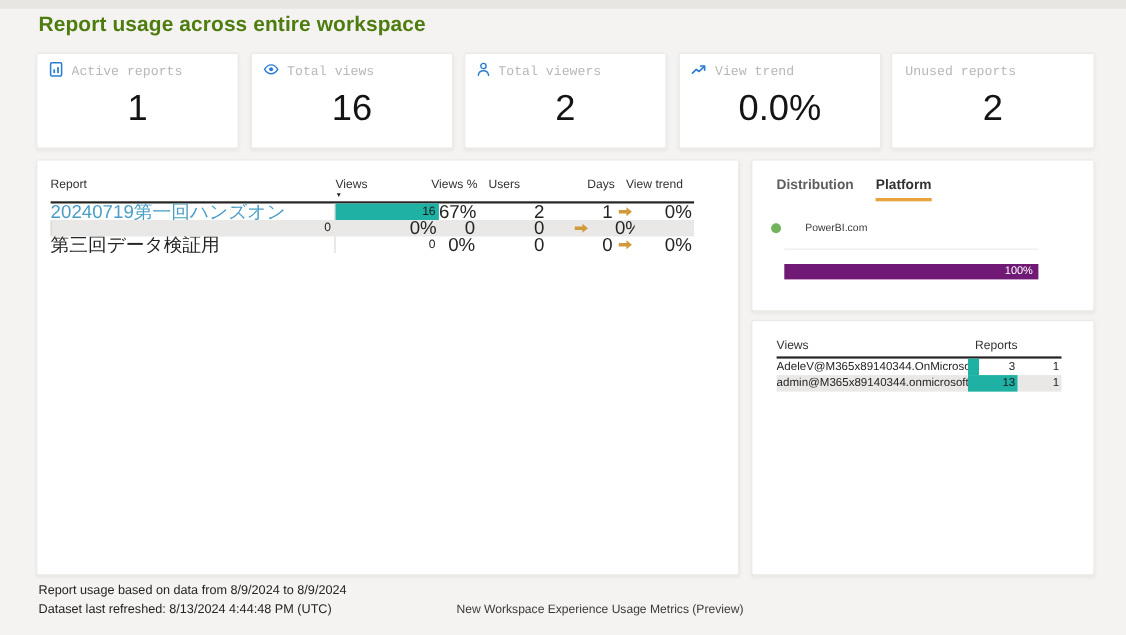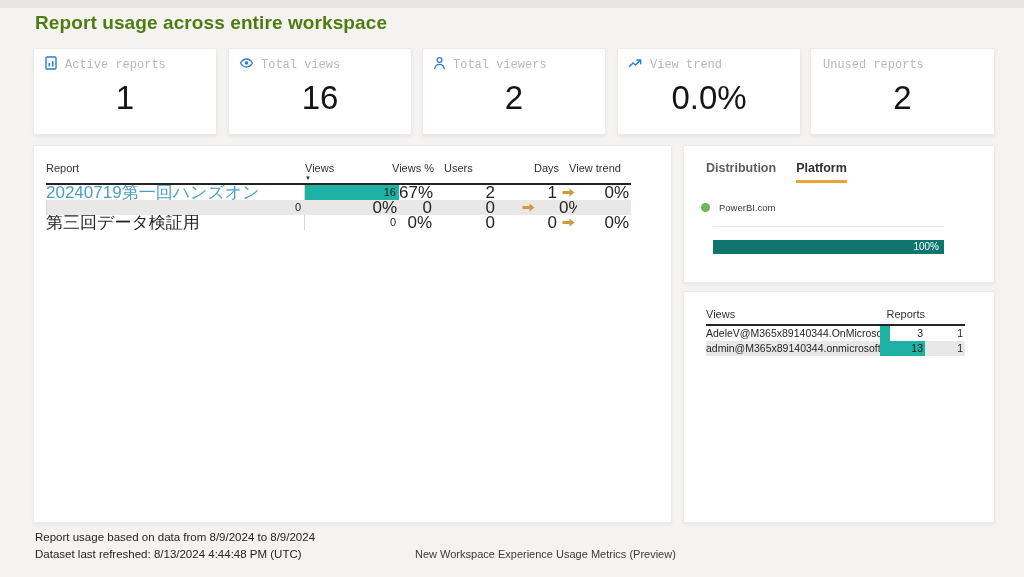--- a/index.html
+++ b/index.html
@@ -51,25 +51,25 @@
   .views-cell { position:relative; height:15px; border-left:1px solid #d8d6d4; }
   .views-bar { position:absolute; left:0; top:0; bottom:0; background:#1fb1a3; }
   .views-num { position:absolute; right:3px; top:0; font-size:11px; line-height:15px; color:#1a1a1a; }
   .arrow-cell { display:flex; align-items:center; justify-content:center; height:15px; }
 
   
   .dist-card { left:683px; top:145px; width:312px; height:138px; }
   .tabs { position:absolute; left:22px; top:15px; display:flex; gap:20px;font-weight:bold; }
   .tab { font-size:12.5px; color:#605e5c; padding-bottom:5px; cursor:default; }
   .tab.selected { color:#323130; border-bottom:3px solid #e8a33d; }
-  .legend { position:absolute; left:17px; top:56px; display:flex; align-items:center; gap:9px; }
+  .legend { position:absolute; left:17px; top:56px; display:flex; align-items:center; gap:22px; }
   .legend-dot { width:9px; height:9px; border-radius:50%; background:#70b35a; }
   .legend-label { font-size:9.5px; color:#3b3a39; }
   .plat-chart { position:absolute; left:29px; top:80px; width:231px; border-top:1px solid #edebe9; }
-  .plat-bar { margin-top:13px; height:14px; background:#0f766e; position:relative; }
+  .plat-bar { margin-top:13px; height:14px; background:#701a75; position:relative; }
   .plat-bar-label { position:absolute; right:5px; top:0; line-height:14px; font-size:10px; color:#ffffff; }
 
   
   .users-card { left:683px; top:291px; width:312px; height:232px; }
   .utable { position:absolute; left:22px; top:12px; width:259px; }
   .grid-u { display:grid; grid-template-columns:174px 45px 40px; }
   .ut-head { border-bottom:2px solid #252423; padding-bottom:3px; }
   .ut-head .th { padding-top:4px; }
   .utr { height:15px; align-items:center; }
   .utr.zebra { background:#e9e8e7; }

